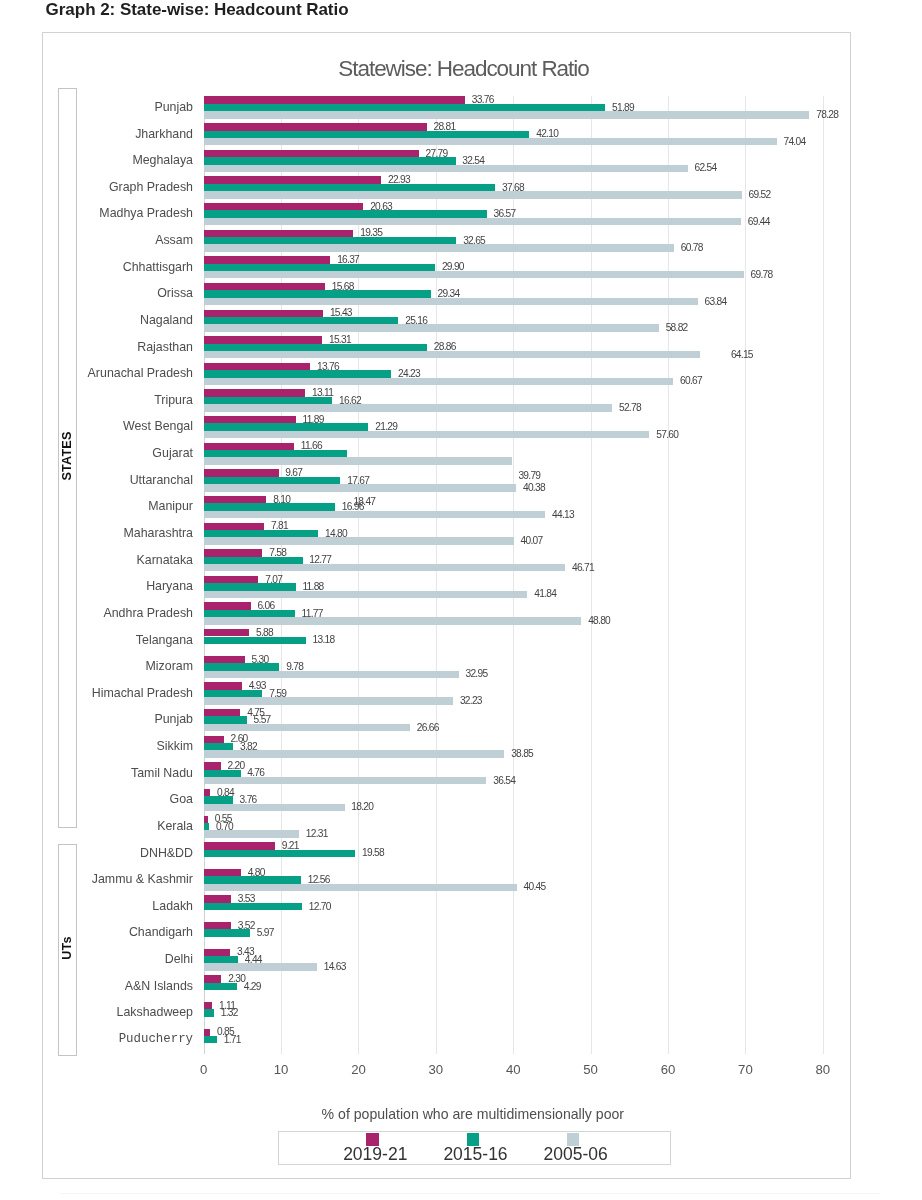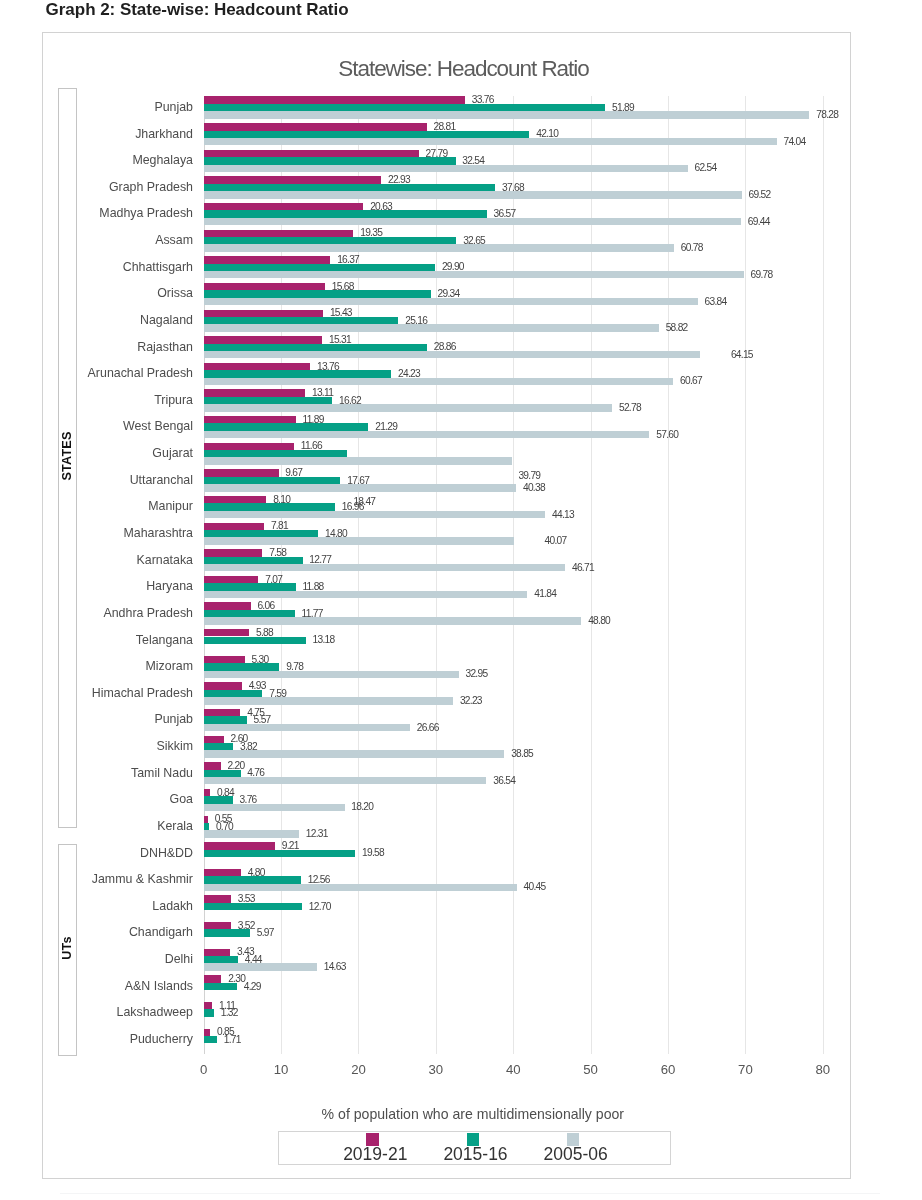--- a/index.html
+++ b/index.html
@@ -136,21 +136,21 @@
       <div class="bar-label" style="left: 69.48px; top: 398.96px;">8.10</div>
       <div class="bar" style="left: 0px; top: 407.56px; width: 131.25px; background: rgb(5, 160, 134);"></div>
       <div class="bar-label" style="left: 138.05px; top: 406.36px;">16.96</div>
       <div class="bar" style="left: 0px; top: 414.96px; width: 341.51px; background: rgb(191, 207, 213);"></div>
       <div class="bar-label" style="left: 348.31px; top: 413.76px;">44.13</div>
       <div class="bar" style="left: 0px; top: 426.79px; width: 60.44px; background: rgb(168, 34, 108);"></div>
       <div class="bar-label" style="left: 67.24px; top: 425.59px;">7.81</div>
       <div class="bar" style="left: 0px; top: 434.19px; width: 114.53px; background: rgb(5, 160, 134);"></div>
       <div class="bar-label" style="left: 121.33px; top: 432.99px;">14.80</div>
       <div class="bar" style="left: 0px; top: 441.59px; width: 310.09px; background: rgb(191, 207, 213);"></div>
-      <div class="bar-label" style="left: 316.89px; top: 440.39px; margin-left: 24px;">40.07</div>
+      <div class="bar-label" style="left: 316.89px; top: 440.39px;">40.07</div>
       <div class="bar" style="left: 0px; top: 453.42px; width: 58.66px; background: rgb(168, 34, 108);"></div>
       <div class="bar-label" style="left: 65.46px; top: 452.22px;">7.58</div>
       <div class="bar" style="left: 0px; top: 460.82px; width: 98.82px; background: rgb(5, 160, 134);"></div>
       <div class="bar-label" style="left: 105.62px; top: 459.62px;">12.77</div>
       <div class="bar" style="left: 0px; top: 468.22px; width: 361.48px; background: rgb(191, 207, 213);"></div>
       <div class="bar-label" style="left: 368.28px; top: 467.02px;">46.71</div>
       <div class="bar" style="left: 0px; top: 480.05px; width: 54.71px; background: rgb(168, 34, 108);"></div>
       <div class="bar-label" style="left: 61.51px; top: 478.85px;">7.07</div>
       <div class="bar" style="left: 0px; top: 487.45px; width: 91.94px; background: rgb(5, 160, 134);"></div>
       <div class="bar-label" style="left: 98.74px; top: 486.25px;">11.88</div>
@@ -274,21 +274,21 @@
       <div class="cat-label" style="right: 657px; top: 732.66px;">Tamil Nadu</div>
       <div class="cat-label" style="right: 657px; top: 759.29px;">Goa</div>
       <div class="cat-label" style="right: 657px; top: 785.92px;">Kerala</div>
       <div class="cat-label" style="right: 657px; top: 812.56px;">DNH&amp;DD</div>
       <div class="cat-label" style="right: 657px; top: 839.19px;">Jammu &amp; Kashmir</div>
       <div class="cat-label" style="right: 657px; top: 865.82px;">Ladakh</div>
       <div class="cat-label" style="right: 657px; top: 892.45px;">Chandigarh</div>
       <div class="cat-label" style="right: 657px; top: 919.08px;">Delhi</div>
       <div class="cat-label" style="right: 657px; top: 945.71px;">A&amp;N Islands</div>
       <div class="cat-label" style="right: 657px; top: 972.34px;">Lakshadweep</div>
-      <div class="cat-label" style="right: 657px; top: 998.97px;">Puducherry</div>
+      <div class="cat-label" style="right: 657px; top: 998.97px; font-family: Liberation Mono, monospace;">Puducherry</div>
       <div class="tick-label" style="left: 130.7px; width: 60px; top: 1029px;">0</div>
       <div class="tick-label" style="left: 208.09px; width: 60px; top: 1029px;">10</div>
       <div class="tick-label" style="left: 285.48px; width: 60px; top: 1029px;">20</div>
       <div class="tick-label" style="left: 362.86px; width: 60px; top: 1029px;">30</div>
       <div class="tick-label" style="left: 440.25px; width: 60px; top: 1029px;">40</div>
       <div class="tick-label" style="left: 517.64px; width: 60px; top: 1029px;">50</div>
       <div class="tick-label" style="left: 595.03px; width: 60px; top: 1029px;">60</div>
       <div class="tick-label" style="left: 672.41px; width: 60px; top: 1029px;">70</div>
       <div class="tick-label" style="left: 749.8px; width: 60px; top: 1029px;">80</div>
       <div class="grp-box" style="left: 14.5px; width: 19.2px; top: 55.1px; height: 740.06px;"></div>

